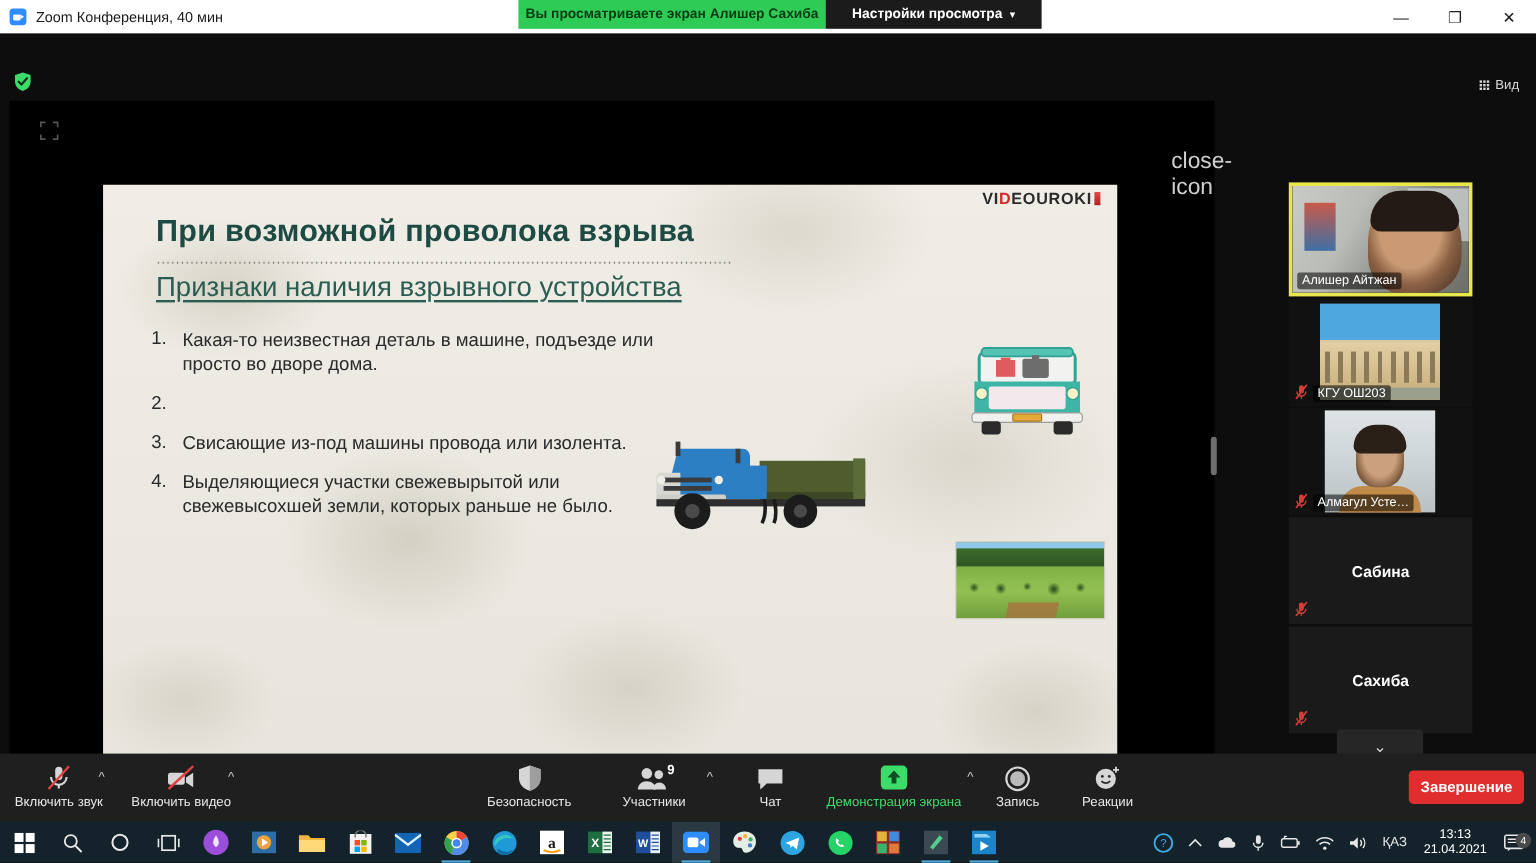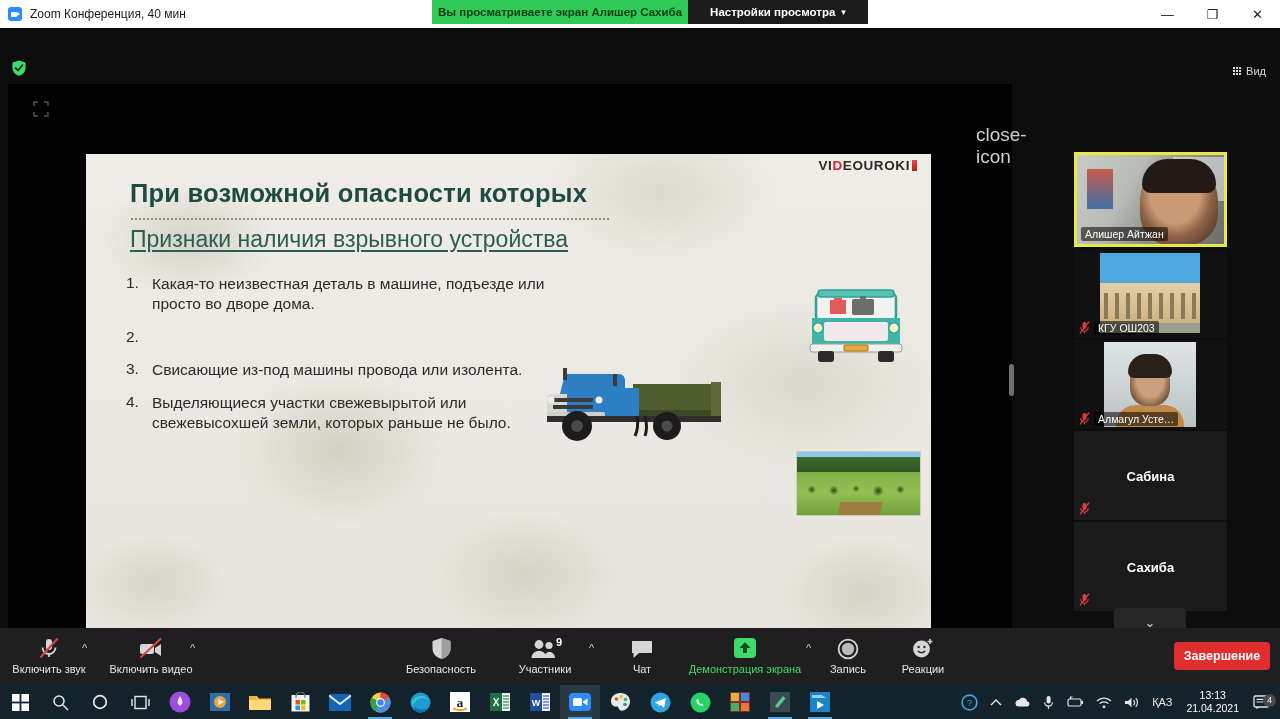--- a/index.html
+++ b/index.html
@@ -285,21 +285,21 @@
       <div class="slide">
         <div class="slide-texture"></div>
 
         <div class="logo">
           <span>VI</span>
             <span class="red">D</span>
             <span>EOUROKI</span>
             <span class="mark"></span>
         </div>
 
-        <div class="slide-title">При возможной опасности которых</div>
+        <div class="slide-title">При возможной проволока взрыва</div>
         <div class="dotline"></div>
         <div class="slide-sub">Признаки наличия взрывного устройства</div>
 
         <div class="list">
           <div class="li">
             <span class="num">1.</span>
             <span class="txt">Какая-то неизвестная деталь в машине, подъезде или просто во дворе дома.</span>
           </div>
           <div class="li">
             <span class="num">2.</span>

